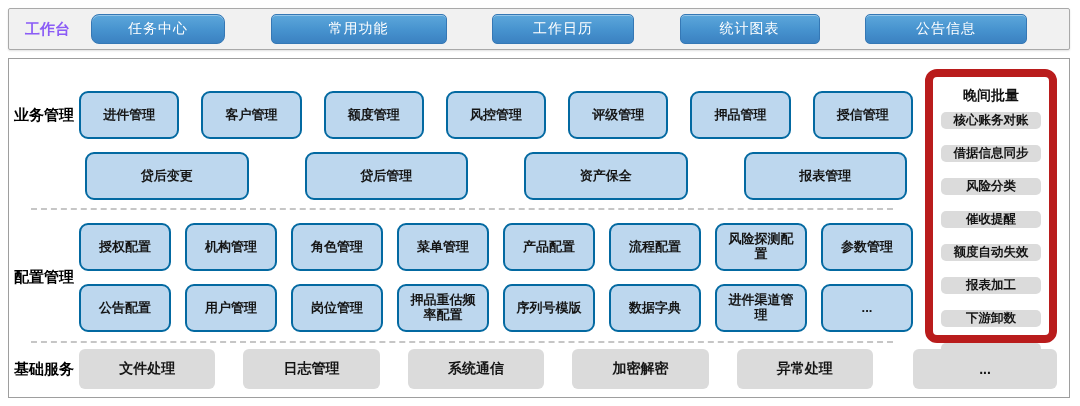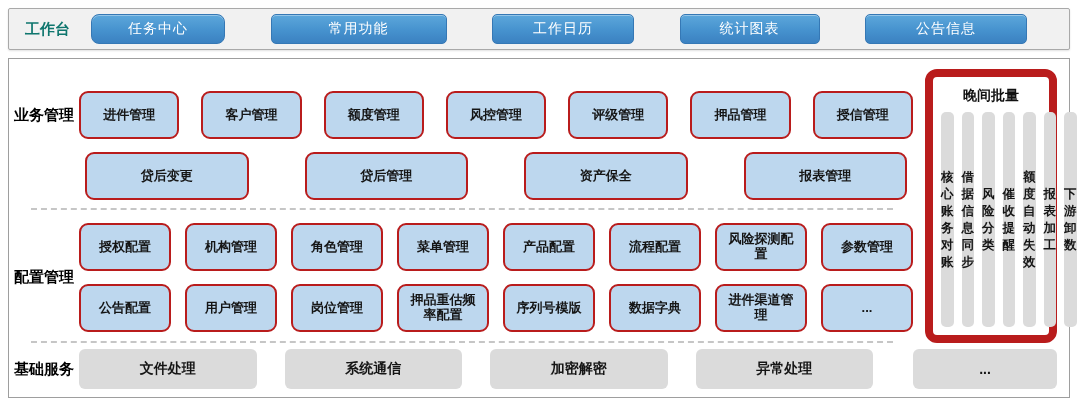--- a/index.html
+++ b/index.html
@@ -3,21 +3,21 @@
 <meta charset="utf-8">
 <style>
   html,body{margin:0;padding:0;background:#ffffff;}
   body{width:1080px;height:406px;font-family:"Liberation Sans","DejaVu Sans",sans-serif;}
   .page{position:relative;width:1080px;height:406px;background:#ffffff;overflow:hidden;}
 
   
   .topbar{position:absolute;left:8px;top:8px;width:1062px;height:42px;background:#F1F1F1;
           border:1px solid #A9A9A9;border-radius:2px;display:flex;align-items:center;
           box-shadow:0 1px 2px rgba(0,0,0,0.12);box-sizing:border-box;}
-  .topbar-label{color:#0f766e;font-weight:bold;font-size:15px;margin-left:16px;width:62px;flex:none;}
+  .topbar-label{color:#8b5cf6;font-weight:bold;font-size:15px;margin-left:16px;width:62px;flex:none;}
   .topbar-buttons{flex:1;display:flex;align-items:center;justify-content:space-between;padding:0 42px 0 4px;}
   .top-btn{height:30px;border:1px solid #3578B5;border-radius:5px;cursor:pointer;
            background:linear-gradient(180deg,#5CA7DB 0%,#4692CE 55%,#3B81C1 100%);
            color:#ffffff;font-size:14px;font-family:inherit;letter-spacing:1px;
            box-shadow:inset 0 1px 0 rgba(255,255,255,0.35);}
   .top-btn:nth-child(1){width:134px;border-radius:8px;}
   .top-btn:nth-child(2){width:176px;font-family:Liberation Mono, monospace;}
   .top-btn:nth-child(3){width:142px;}
   .top-btn:nth-child(4){width:140px;}
   .top-btn:nth-child(5){width:162px;}
@@ -36,38 +36,38 @@
   .row-b1{gap:22px;}
   .row-b2{gap:56px;padding:0 6px;}
   .row-c1,.row-c2{gap:14px;}
 
   .sec-business{margin-top:32px;}
   .sec-business .sec-label{align-self:flex-start;height:48px;}
   .sec-config{margin-top:13px;}
 
   .box{display:flex;align-items:center;justify-content:center;text-align:center;
        font-weight:bold;color:#151515;box-sizing:border-box;}
-  .blue{flex:1;height:48px;background:#BDD7EE;border:2px solid #b91c1c;border-radius:9px;
+  .blue{flex:1;height:48px;background:#BDD7EE;border:2px solid #0369a1;border-radius:9px;
         font-size:13px;line-height:1.15;padding:1px 6px;}
   .dashed{border-top:2px dashed #C6C6C6;margin:8px 26px 0 22px;}
   .dashed.second{margin-top:9px;}
 
   
   .base-row{height:40px;margin:4px 12px 8px 0;display:flex;align-items:stretch;}
   .base-row .sec-label{width:70px;}
   .base-boxes{flex:1;display:flex;gap:28px;}
   .gray{flex:1;background:#DBDBDB;border-radius:6px;font-size:14px;height:40px;}
   .base-boxes .gray:last-child{flex:0 0 144px;margin-left:12px;}
 
   
   .panel{width:132px;flex:none;margin:10px 12px 0 6px;height:274px;background:#ffffff;
          border:8px solid #b91c1c;border-radius:12px;box-sizing:border-box;
          display:flex;flex-direction:column;padding:8px 8px;}
   .panel-title{text-align:center;font-weight:bold;font-size:14px;color:#111111;padding:2px 0 7px;}
-  .panel-items{flex:1;display:flex;flex-direction:row;gap:8px;}
+  .panel-items{flex:1;display:flex;flex-direction:column;gap:16px;}
   .panel-item{flex:1;background:#DBDBDB;border-radius:5px;display:flex;align-items:center;
               justify-content:center;font-weight:bold;font-size:12.5px;color:#151515;}
 </style>
 </head>
 <body>
 
 <div class="page">
 
   <div class="topbar">
     <span class="topbar-label">工作台</span>
@@ -156,20 +156,21 @@
             <div class="panel-item">...</div>
           </div>
       </div>
     </div>
 
     <div class="base-row">
       <div class="sec-label">基础服务</div>
       <div class="base-boxes">
 
       <div class="box gray">文件处理</div>
+          <div class="box gray">日志管理</div>
           <div class="box gray">系统通信</div>
           <div class="box gray">加密解密</div>
           <div class="box gray">异常处理</div>
           <div class="box gray">...</div>
         </div>
     </div>
   </div>
 
 </div>
 

